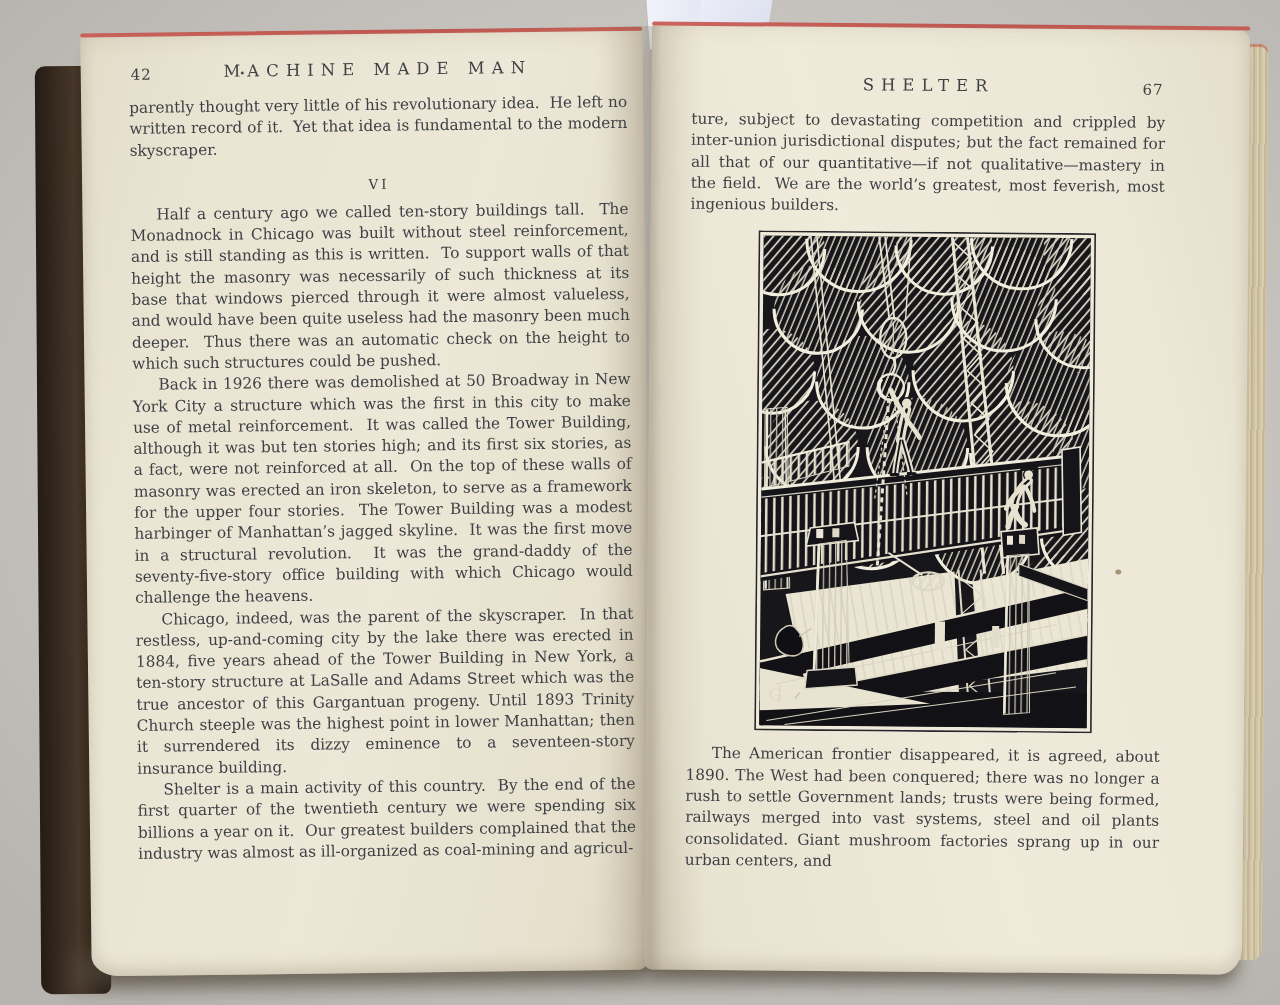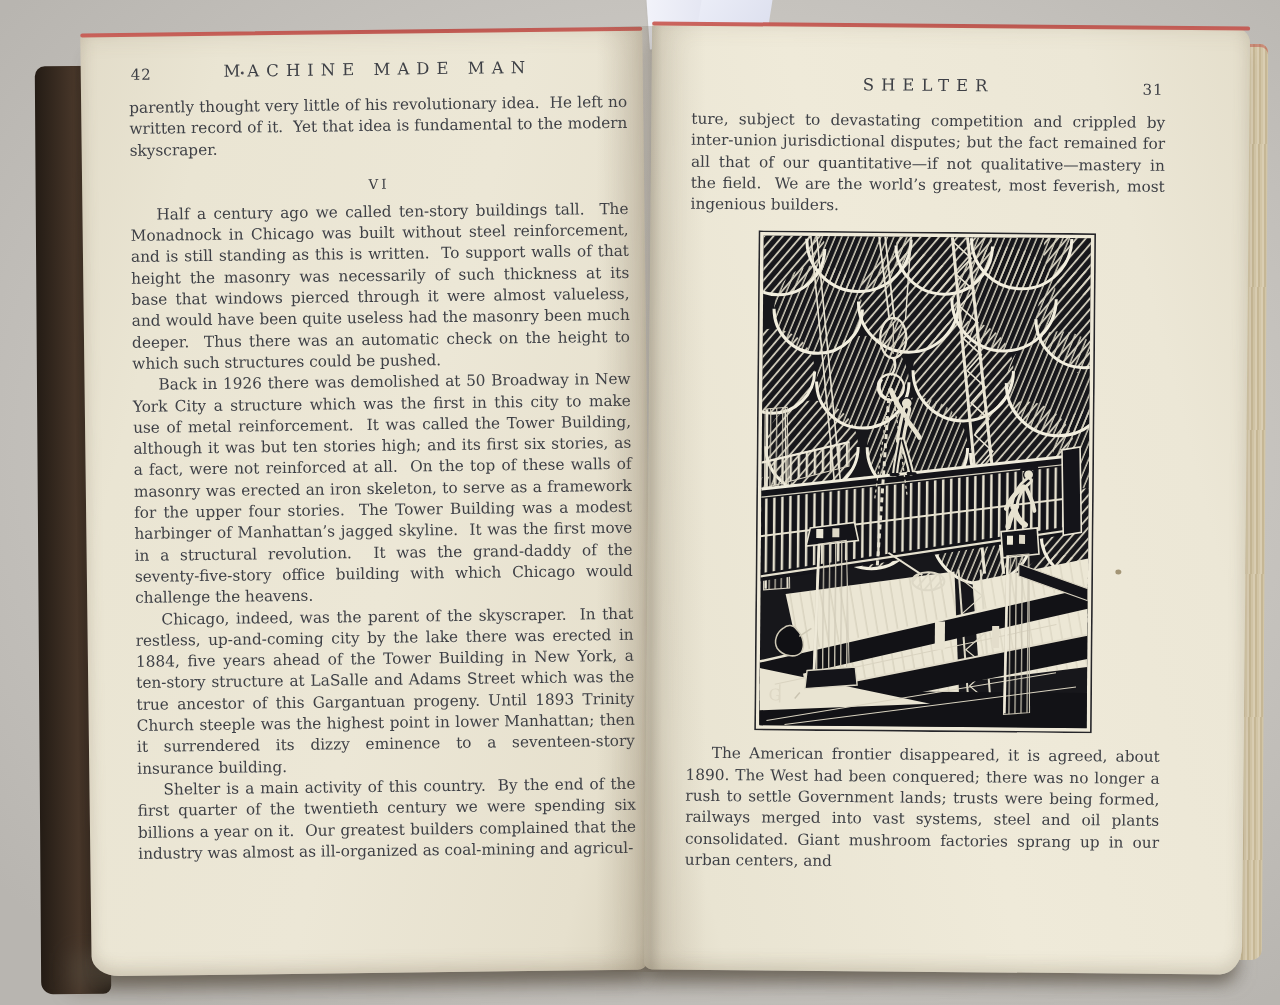--- a/index.html
+++ b/index.html
@@ -102,21 +102,21 @@
       <p class="book">Chicago, indeed, was the parent of the skyscraper.  In that restless, up-and-coming city by the lake there was erected in 1884, five years ahead of the Tower Building in New York, a ten-story structure at LaSalle and Adams Street which was the true ancestor of this Gargantuan progeny. Until 1893 Trinity Church steeple was the highest point in lower Manhattan; then it surrendered its dizzy eminence to a seventeen-story insurance building.</p>
       <p class="book">Shelter is a main activity of this country.  By the end of the first quarter of the twentieth century we were spending six billions a year on it.  Our greatest builders complained that the industry was almost as ill-organized as coal-mining and agricul-</p>
     </div>
     <div class="speck"></div>
   </div>
 
   <div class="page page-right">
     <div class="page-inner-right">
       <div class="header-row">
         <span class="running-head">SHELTER</span>
-        <span class="pagenum pagenum-right">31</span>
+        <span class="pagenum pagenum-right">67</span>
       </div>
       <p class="book noindent">ture, subject to devastating competition and crippled by inter-union jurisdictional disputes; but the fact remained for all that of our quantitative—if not qualitative—mastery in the field.  We are the world’s greatest, most feverish, most ingenious builders.</p>
 
       <figure class="plate" role="img" aria-label="Wood-engraving of steel erection: riggers guide a riveted girder hung from a crane hook and ball beneath swirling hatched clouds, with a lattice derrick, columns and beams below">
         <svg viewBox="0 0 336 498" xmlns="http://www.w3.org/2000/svg">
           <defs>
             <pattern id="hA" width="7" height="7" patternUnits="userSpaceOnUse" patternTransform="rotate(40)">
               <line x1="1" y1="0" x2="1" y2="7" stroke="#ddd8c6" stroke-width="1.7"></line>
             </pattern>
             <pattern id="hB" width="6" height="6" patternUnits="userSpaceOnUse" patternTransform="rotate(22)">

